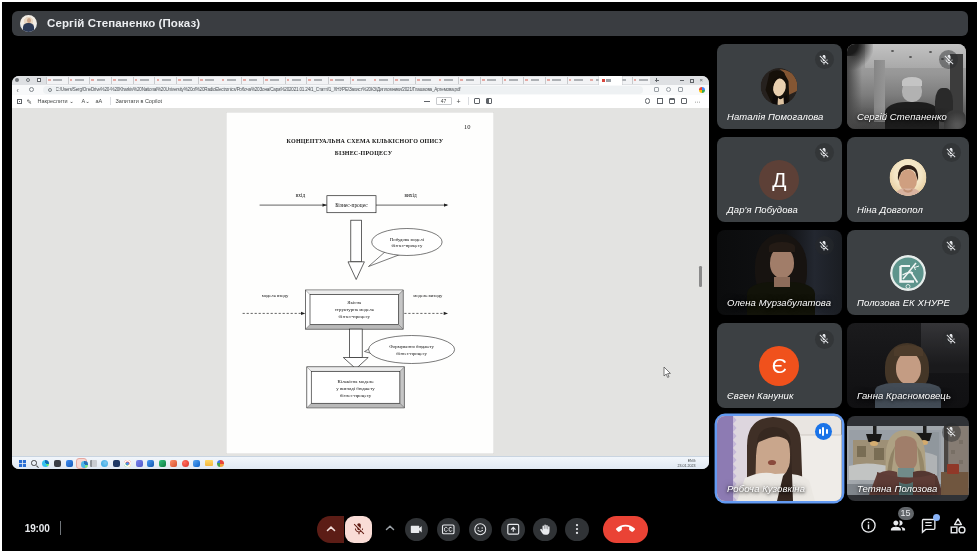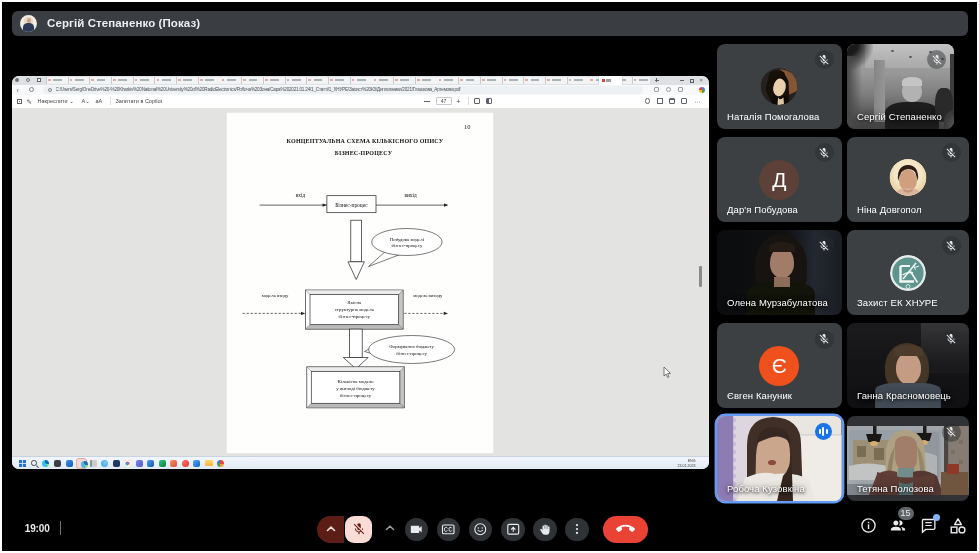--- a/index.html
+++ b/index.html
@@ -10,21 +10,21 @@
 
 
 .topbar{position:absolute;left:10px;top:8.7px;width:955.5px;height:25px;background:#3a3d41;border-radius:6px;}
 .topbar .av{position:absolute;left:8px;top:4px;width:17px;height:17px;border-radius:50%;background:radial-gradient(circle at 50% 38%,#e9d8c4 0 34%,#f2ede6 35% 60%,#dfe3e8 61% 100%);overflow:hidden;}
 .topbar .av:before{content:"";position:absolute;left:3px;top:8px;width:11px;height:9px;border-radius:45% 45% 0 0;background:#2c3a57;}
 .topbar .av:after{content:"";position:absolute;left:6.5px;top:3px;width:4px;height:5px;border-radius:50%;background:#caa287;}
 .topbar .lbl{position:absolute;left:35px;top:0;height:25px;line-height:25px;color:#eceef1;font-size:11.5px;font-weight:700;letter-spacing:.1px;}
 
 
 .tile{position:absolute;border-radius:8px;background:#3c4043;overflow:hidden;}
-.tile .nm{position:absolute;left:10px;bottom:7px;color:#fff;font-size:9.5px;letter-spacing:.1px;white-space:nowrap;z-index:5;}
+.tile .nm{position:absolute;left:10px;bottom:7px;color:#fff;font-size:9.5px;letter-spacing:.1px;white-space:nowrap;z-index:5;font-style:italic;}
 .tile.vid .nm{text-shadow:0 1px 3px rgba(0,0,0,.9),0 0 6px rgba(0,0,0,.5);}
 .mic{position:absolute;top:6.5px;right:8px;width:19px;height:19px;border-radius:50%;background:rgba(40,42,45,.45);z-index:6;}
 .mic svg{position:absolute;left:3.5px;top:3.5px;}
 .avc{position:absolute;left:50%;transform:translateX(-50%);border-radius:50%;}
 
 
 .bb-left{position:absolute;left:22.7px;top:518px;height:16px;display:flex;align-items:center;color:#e8eaed;font-size:10px;letter-spacing:-0.1px;white-space:nowrap;}
 .bb-left .sep{width:1px;height:14px;background:#70757a;margin:0 10px;}
 .btn{position:absolute;top:514px;height:26.6px;}
 .circ{position:absolute;top:515.5px;width:23.6px;height:23.6px;border-radius:50%;background:#303336;display:flex;align-items:center;justify-content:center;}
@@ -212,21 +212,21 @@
       </g>
     </svg>
     <div class="mic">
           <svg width="12" height="12" viewBox="0 0 24 24">
             <path fill="#e8eaed" d="M19 11h-1.7c0 .74-.16 1.43-.43 2.05l1.23 1.23c.56-.98.9-2.09.9-3.28zm-4.02.17c0-.06.02-.11.02-.17V5c0-1.66-1.34-3-3-3S9 3.34 9 5v.18l5.98 5.99zM4.27 3L3 4.27l6.01 6.01V11c0 1.66 1.33 3 2.99 3 .22 0 .44-.03.65-.08l1.66 1.66c-.71.33-1.5.52-2.31.52-2.76 0-5.3-2.1-5.3-5.1H5c0 3.41 2.72 6.23 6 6.72V21h2v-3.28c.91-.13 1.77-.45 2.54-.9L19.73 21 21 19.73 4.27 3z"></path>
           </svg>
         </div>
     <div class="nm">Наталія Помогалова</div>
   </div>
 
-  <div class="tile vid" style="left:845px;top:41.5px;width:107px;height:85.2px;background:linear-gradient(180deg,#a8a8a8 0%,#979797 35%,#7d7d7d 60%,#555 85%,#3f3f3f 100%);">
+  <div class="tile vid" style="left:845px;top:41.5px;width:119px;height:85.2px;background:linear-gradient(180deg,#a8a8a8 0%,#979797 35%,#7d7d7d 60%,#555 85%,#3f3f3f 100%);">
     <div class="abs" style="left:18px;top:0;width:104px;height:24px;background:linear-gradient(180deg,#c2c2c2,#a9a9a9);"></div>
     <div class="abs" style="left:0;top:0;width:26px;height:26px;background:radial-gradient(circle at 0 0,#1a1a1a 30%,rgba(26,26,26,0) 75%);"></div>
     <div class="abs" style="left:0;top:12px;width:15px;height:74px;background:linear-gradient(90deg,#474747,rgba(120,120,120,0));"></div>
     <div class="abs" style="left:27px;top:16px;width:11px;height:62px;background:linear-gradient(90deg,#868686,#959595);"></div>
     <div class="abs" style="left:103px;top:10px;width:13px;height:66px;background:#3c3c3c;"></div>
     <div class="abs" style="left:44px;top:6px;width:3px;height:2px;background:#555;border-radius:50%;"></div>
     <div class="abs" style="left:62px;top:12px;width:3px;height:2px;background:#555;border-radius:50%;"></div>
     <div class="abs" style="left:82px;top:7px;width:3px;height:2px;background:#555;border-radius:50%;"></div>
     <div class="abs" style="left:94px;top:14px;width:3px;height:2px;background:#555;border-radius:50%;"></div>
     <div class="abs" style="left:55px;top:36px;width:20px;height:22px;border-radius:48% 48% 45% 45%;background:#b2b2b2;"></div>
@@ -305,21 +305,21 @@
       <path d="M26 8 L13 24" stroke="#f2f6f5" stroke-width="1.6" fill="none"></path>
       <path d="M20.5 16.5 L27.5 27.5" stroke="#f2f6f5" stroke-width="1.6" fill="none"></path>
       <path d="M24.5 12.5 l4.5 -1.5 M23.5 10.5 l2 4.5" stroke="#f2f6f5" stroke-width="1" fill="none"></path>
       <circle cx="18" cy="31.5" r="2" fill="none" stroke="#e6edeb" stroke-width=".9"></circle>
     </svg>
     <div class="mic">
           <svg width="12" height="12" viewBox="0 0 24 24">
             <path fill="#e8eaed" d="M19 11h-1.7c0 .74-.16 1.43-.43 2.05l1.23 1.23c.56-.98.9-2.09.9-3.28zm-4.02.17c0-.06.02-.11.02-.17V5c0-1.66-1.34-3-3-3S9 3.34 9 5v.18l5.98 5.99zM4.27 3L3 4.27l6.01 6.01V11c0 1.66 1.33 3 2.99 3 .22 0 .44-.03.65-.08l1.66 1.66c-.71.33-1.5.52-2.31.52-2.76 0-5.3-2.1-5.3-5.1H5c0 3.41 2.72 6.23 6 6.72V21h2v-3.28c.91-.13 1.77-.45 2.54-.9L19.73 21 21 19.73 4.27 3z"></path>
           </svg>
         </div>
-    <div class="nm">Захист ЕК ХНУРЕ</div>
+    <div class="nm">Полозова ЕК ХНУРЕ</div>
   </div>
 
   <div class="tile" style="left:715px;top:321.1px;width:124.5px;height:85.2px;">
     <div class="avc" style="top:23px;width:40px;height:40px;background:#f0511c;display:flex;align-items:center;justify-content:center;color:#fff;font-size:21px;">Є</div>
     <div class="mic">
           <svg width="12" height="12" viewBox="0 0 24 24">
             <path fill="#e8eaed" d="M19 11h-1.7c0 .74-.16 1.43-.43 2.05l1.23 1.23c.56-.98.9-2.09.9-3.28zm-4.02.17c0-.06.02-.11.02-.17V5c0-1.66-1.34-3-3-3S9 3.34 9 5v.18l5.98 5.99zM4.27 3L3 4.27l6.01 6.01V11c0 1.66 1.33 3 2.99 3 .22 0 .44-.03.65-.08l1.66 1.66c-.71.33-1.5.52-2.31.52-2.76 0-5.3-2.1-5.3-5.1H5c0 3.41 2.72 6.23 6 6.72V21h2v-3.28c.91-.13 1.77-.45 2.54-.9L19.73 21 21 19.73 4.27 3z"></path>
           </svg>
         </div>
     <div class="nm">Євген Кануник</div>

